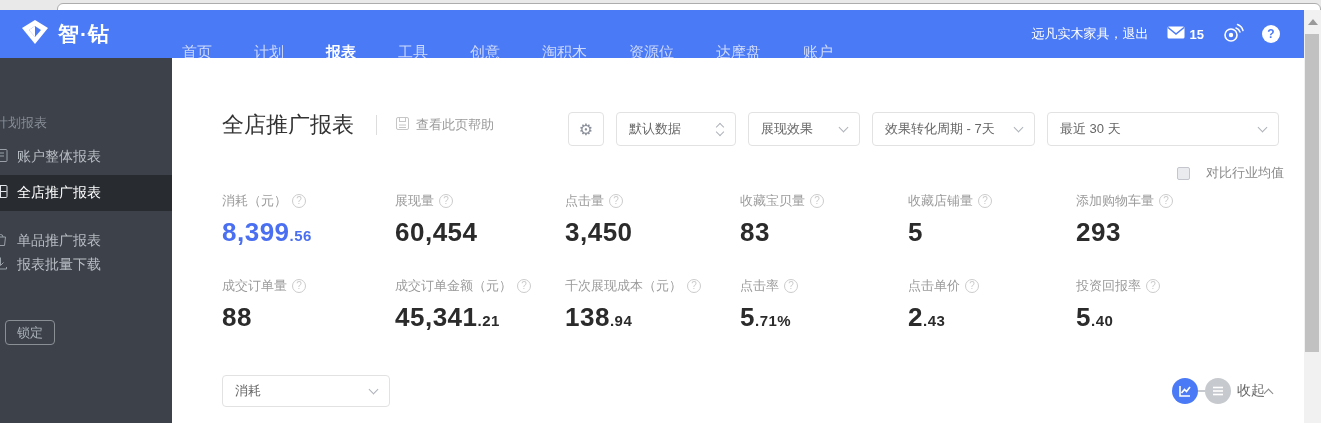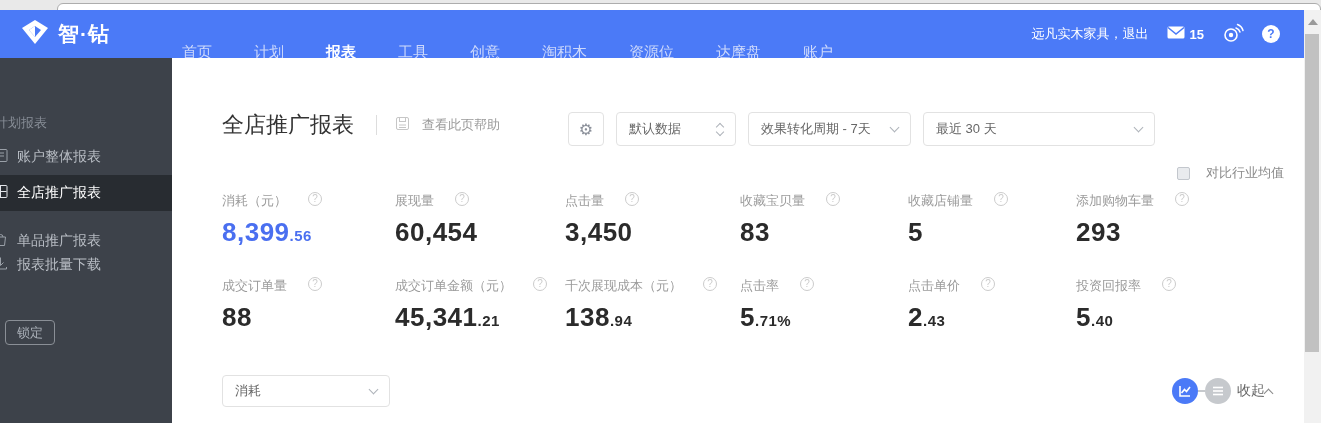--- a/index.html
+++ b/index.html
@@ -29,39 +29,39 @@
   .side-item { position:absolute; left:0; width:172px; height:36px; display:flex; align-items:center; color:#b8bdc4; font-size:14px; cursor:pointer; }
   .side-item .side-icon { margin-left:-7px; margin-right:9px; flex:none; }
   .side-item.active { background:#282c31; color:#ffffff; }
   .lock-btn { position:absolute; left:5px; top:262px; width:50px; height:25px; border:1px solid #8a8f96; border-radius:4px; color:#aab0b8; font-size:13px; display:flex; align-items:center; justify-content:center; cursor:pointer; }
 
   
   .main { position:absolute; left:172px; top:58px; width:1132px; height:365px; background:#fff; }
   .page-header { position:absolute; left:50px; top:52px; display:flex; align-items:center; }
   .page-title { font-size:22px; color:#333; }
   .v-divider { width:1px; height:20px; background:#ddd; margin:0 18px 0 22px; }
-  .help-link { display:flex; align-items:center; gap:12px; color:#9b9b9b; font-size:13px; cursor:pointer; }
+  .help-link { display:flex; align-items:center; gap:6px; color:#9b9b9b; font-size:13px; cursor:pointer; }
 
   .controls { position:absolute; left:396px; top:54px; display:flex; align-items:center; gap:12px; }
   .icon-btn { width:36px; height:34px; border:1px solid #e2e2e2; border-radius:4px; display:flex; align-items:center; justify-content:center; color:#8a8f99; font-size:16px; background:#fff; cursor:pointer; }
   .select { height:34px; border:1px solid #e2e2e2; border-radius:4px; display:flex; align-items:center; justify-content:space-between; padding:0 12px; color:#666; font-size:13px; background:#fff; cursor:pointer; }
   .w1{width:120px}.w2{width:112px}.w3{width:163px}.w4{width:232px}.w5{width:168px}
   .chev { width:7px; height:7px; border-right:1px solid #aeb3ba; border-bottom:1px solid #aeb3ba; transform:rotate(45deg); margin-top:-4px; flex:none; }
   .caret-up { width:7px; height:7px; border-right:1px solid #888; border-bottom:1px solid #888; transform:rotate(-135deg); margin-top:4px; }
   .spinner { display:flex; flex-direction:column; gap:2px; }
   .spin-up { width:6px; height:6px; border-right:1px solid #aeb3ba; border-bottom:1px solid #aeb3ba; transform:rotate(-135deg); }
   .spin-down { width:6px; height:6px; border-right:1px solid #aeb3ba; border-bottom:1px solid #aeb3ba; transform:rotate(45deg); margin-top:-3px; }
 
   .compare-row { position:absolute; right:20px; top:106px; display:flex; align-items:center; gap:16px; cursor:pointer; }
   .checkbox { width:13px; height:13px; background:#e9ebee; border:1px solid #c3c7cd; border-radius:2px; }
   .cb-label { color:#8a8a8a; font-size:13px; }
 
   .metrics-row { position:absolute; left:50px; display:grid; grid-template-columns:173px 170px 175px 168px 168px 160px; }
   .row1 { top:134px; } .row2 { top:219px; }
-  .m-label { display:flex; align-items:flex-start; gap:21px; color:#9b9b9b; font-size:13px; }
+  .m-label { display:flex; align-items:center; gap:5px; color:#9b9b9b; font-size:13px; }
   .q-icon { width:14px; height:14px; border:1px solid #ccc; border-radius:50%; color:#ccc; font-size:10px; line-height:12px; text-align:center; flex:none; }
   .m-value { margin-top:7px; font-size:26px; font-weight:bold; color:#2b2b2b; letter-spacing:0.5px; }
   .m-value.accent { color:#4a6ff0; }
   .m-dec { font-size:15px; font-weight:bold; }
 
   .bottom-row { position:absolute; left:50px; top:317px; }
   .view-toggle { position:absolute; right:32px; top:320px; display:flex; align-items:center; gap:0; }
   .circle-btn { width:26px; height:26px; border-radius:50%; display:flex; align-items:center; justify-content:center; cursor:pointer; }
   .circle-btn.blue { background:#4b7af7; }
   .circle-btn.gray { background:#c6c9cd; }
@@ -195,20 +195,24 @@
 
     <div class="controls">
       <div class="icon-btn">⚙</div>
       <div class="select w1">
         <span>默认数据</span>
         <span class="spinner">
             <span class="spin-up"></span>
             <span class="spin-down"></span>
           </span>
       </div>
+      <div class="select w2">
+        <span>展现效果</span>
+        <span class="chev"></span>
+      </div>
       <div class="select w3">
         <span>效果转化周期 - 7天</span>
         <span class="chev"></span>
       </div>
       <div class="select w4">
         <span>最近 30 天</span>
         <span class="chev"></span>
       </div>
     </div>
 

